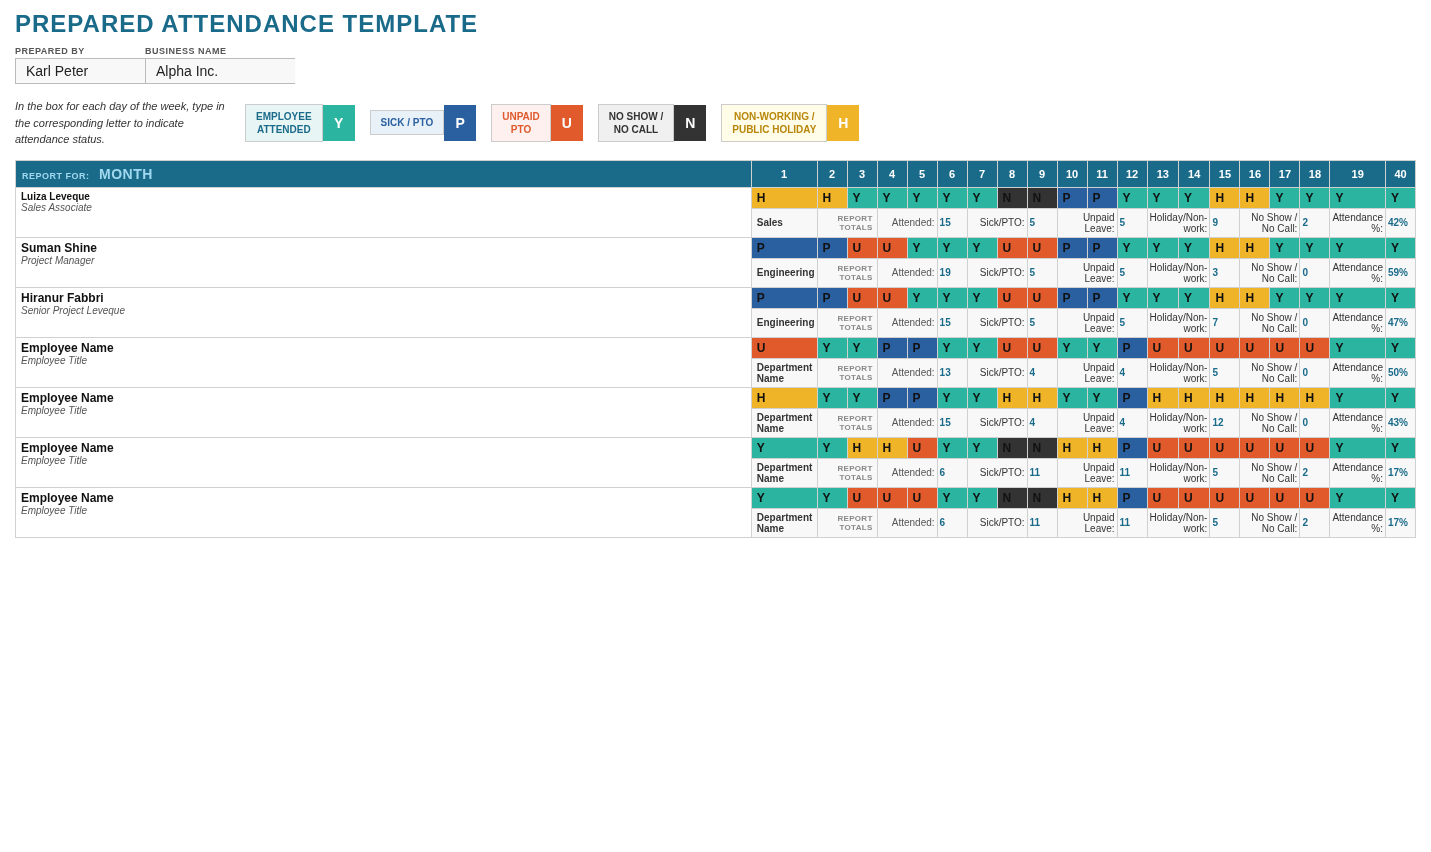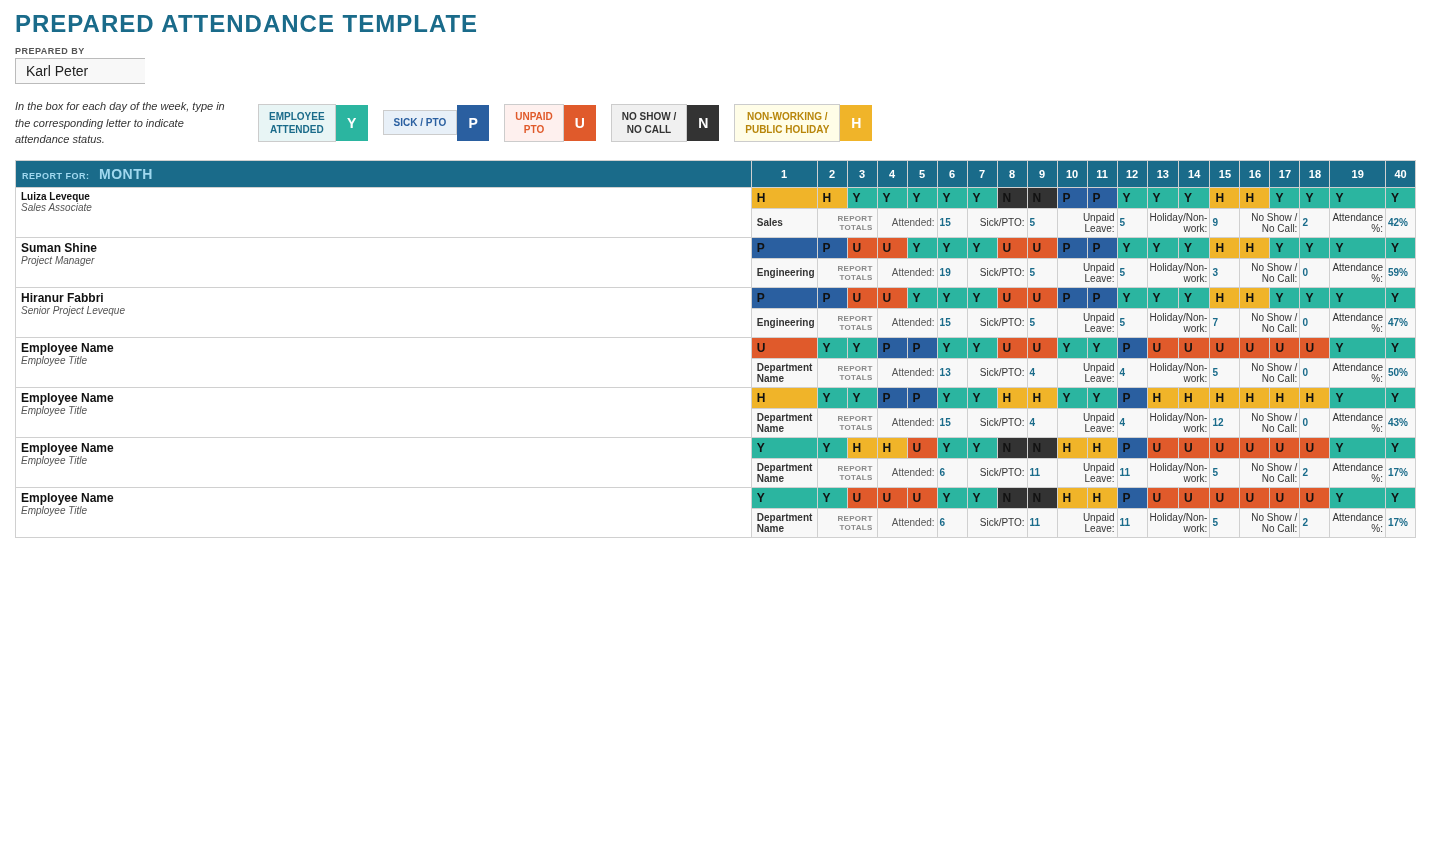--- a/index.html
+++ b/index.html
@@ -34,21 +34,21 @@
       color: #222;
       background: #f8f8f8;
     }
     .meta-field:first-child .meta-value { border-right: none; min-width: 130px; }
     .meta-field:nth-child(2) .meta-value { border-right: none; min-width: 150px; }
     .meta-field:nth-child(3) .meta-value { min-width: 300px; }
 
     .legend-section {
       display: flex;
       align-items: center;
-      gap: 33px;
+      gap: 20px;
       margin-bottom: 12px;
     }
     .legend-text {
       font-style: italic;
       font-size: 11px;
       color: #333;
       max-width: 210px;
       line-height: 1.5;
     }
     .legend-items {
@@ -162,20 +162,24 @@
 <body>
 
 <div>
 
   <div class="main-title">PREPARED ATTENDANCE TEMPLATE</div>
 
   <div class="meta-section">
     <div class="meta-field">
       <div class="meta-label">PREPARED BY</div>
       <div class="meta-value">Karl Peter</div>
+    </div>
+    <div class="meta-field">
+      <div class="meta-label">BUSINESS NAME</div>
+      <div class="meta-value">Alpha Inc.</div>
     </div>
   </div>
 
   <div class="legend-section">
     <div class="legend-text">In the box for each day of the week, type in the corresponding letter to indicate attendance status.</div>
     <div class="legend-items" id="legend-items">
         <div class="legend-item">
     <div class="legend-box-label legend-attended-label" style="white-space:pre-line;">EMPLOYEE
 ATTENDED</div>
     <div class="legend-box-letter legend-attended-letter">Y</div>

